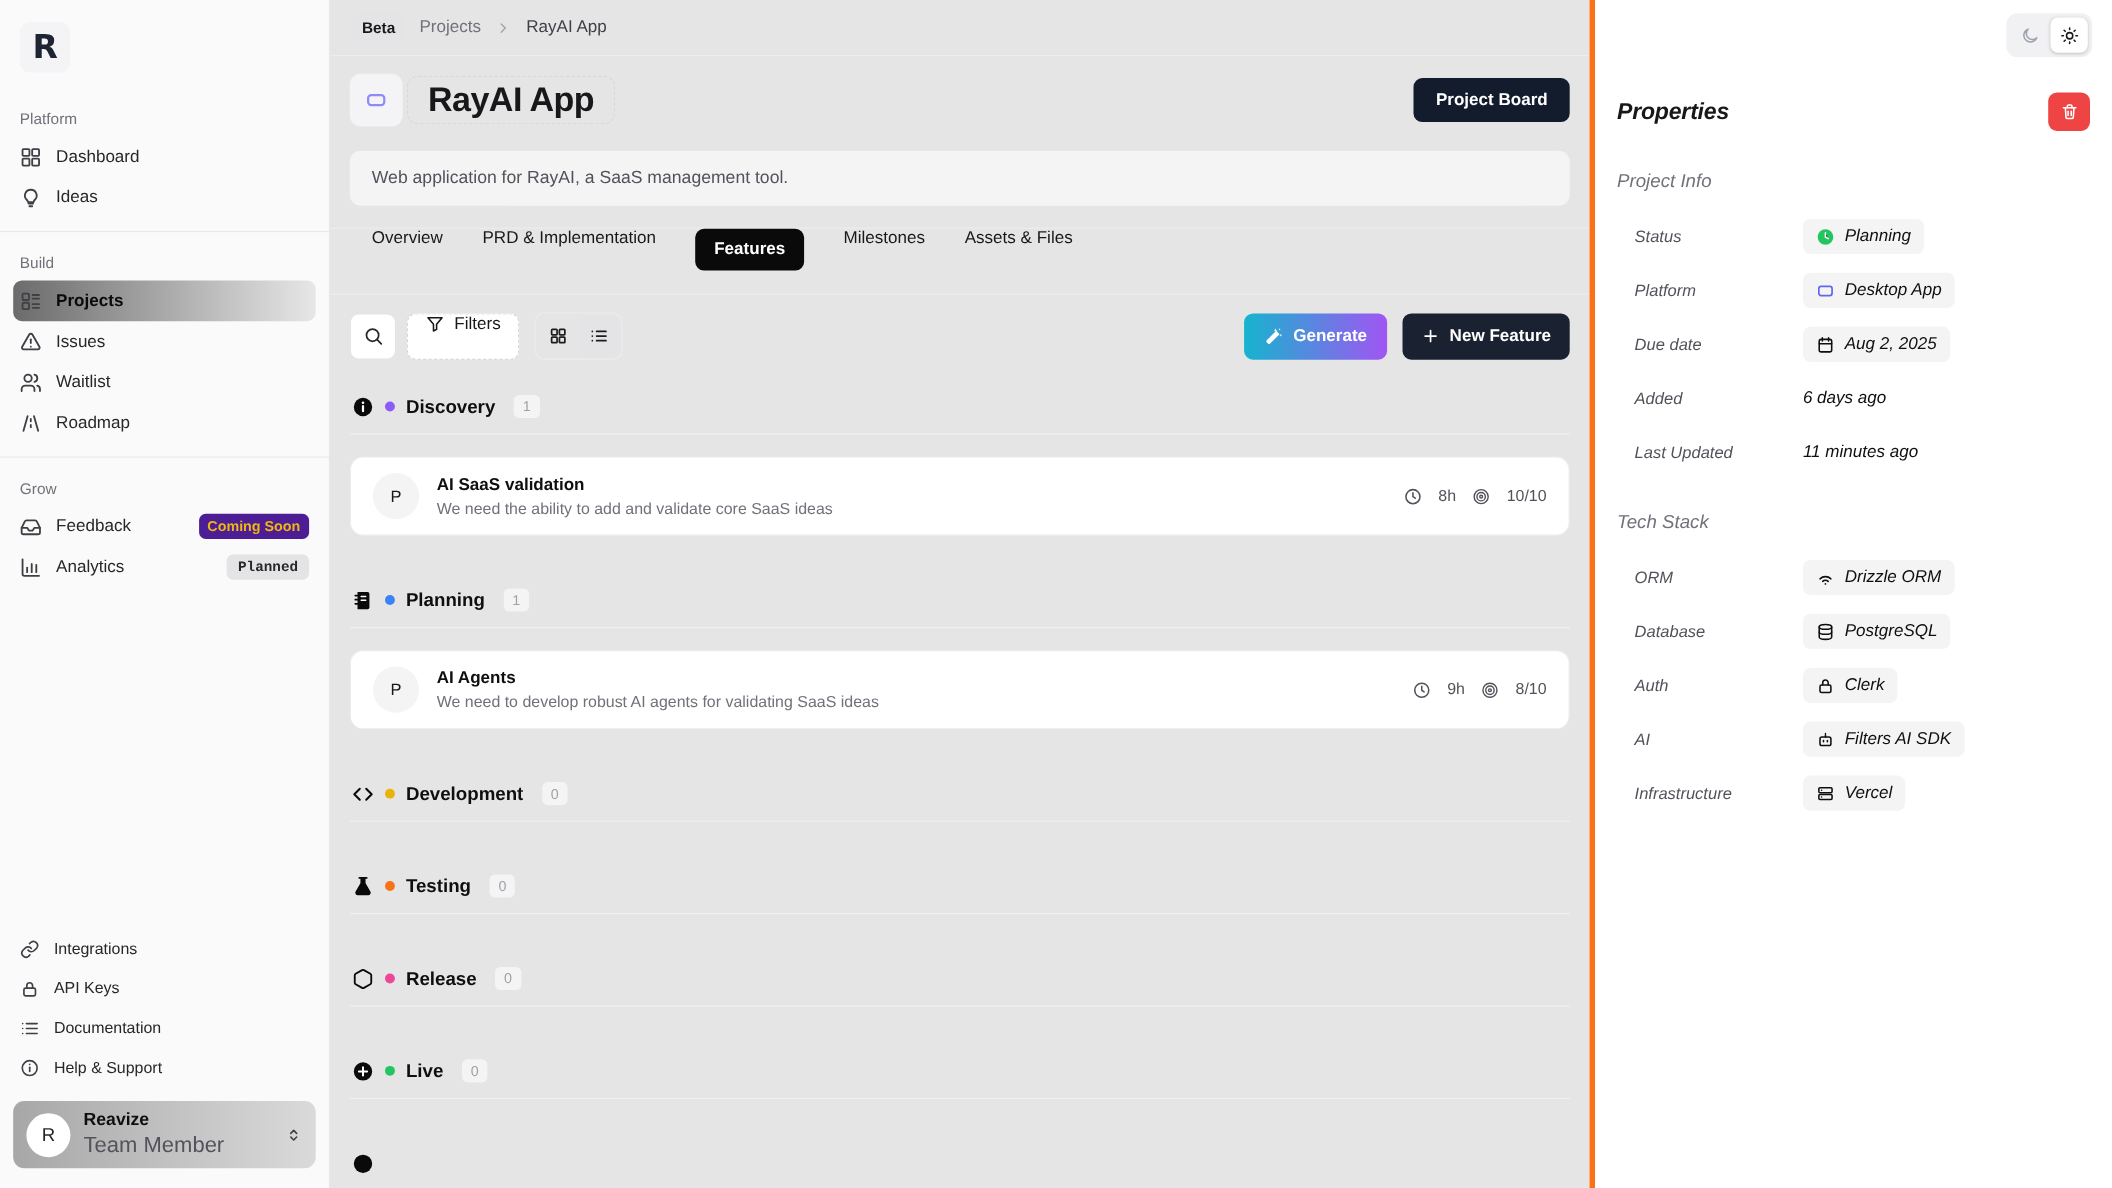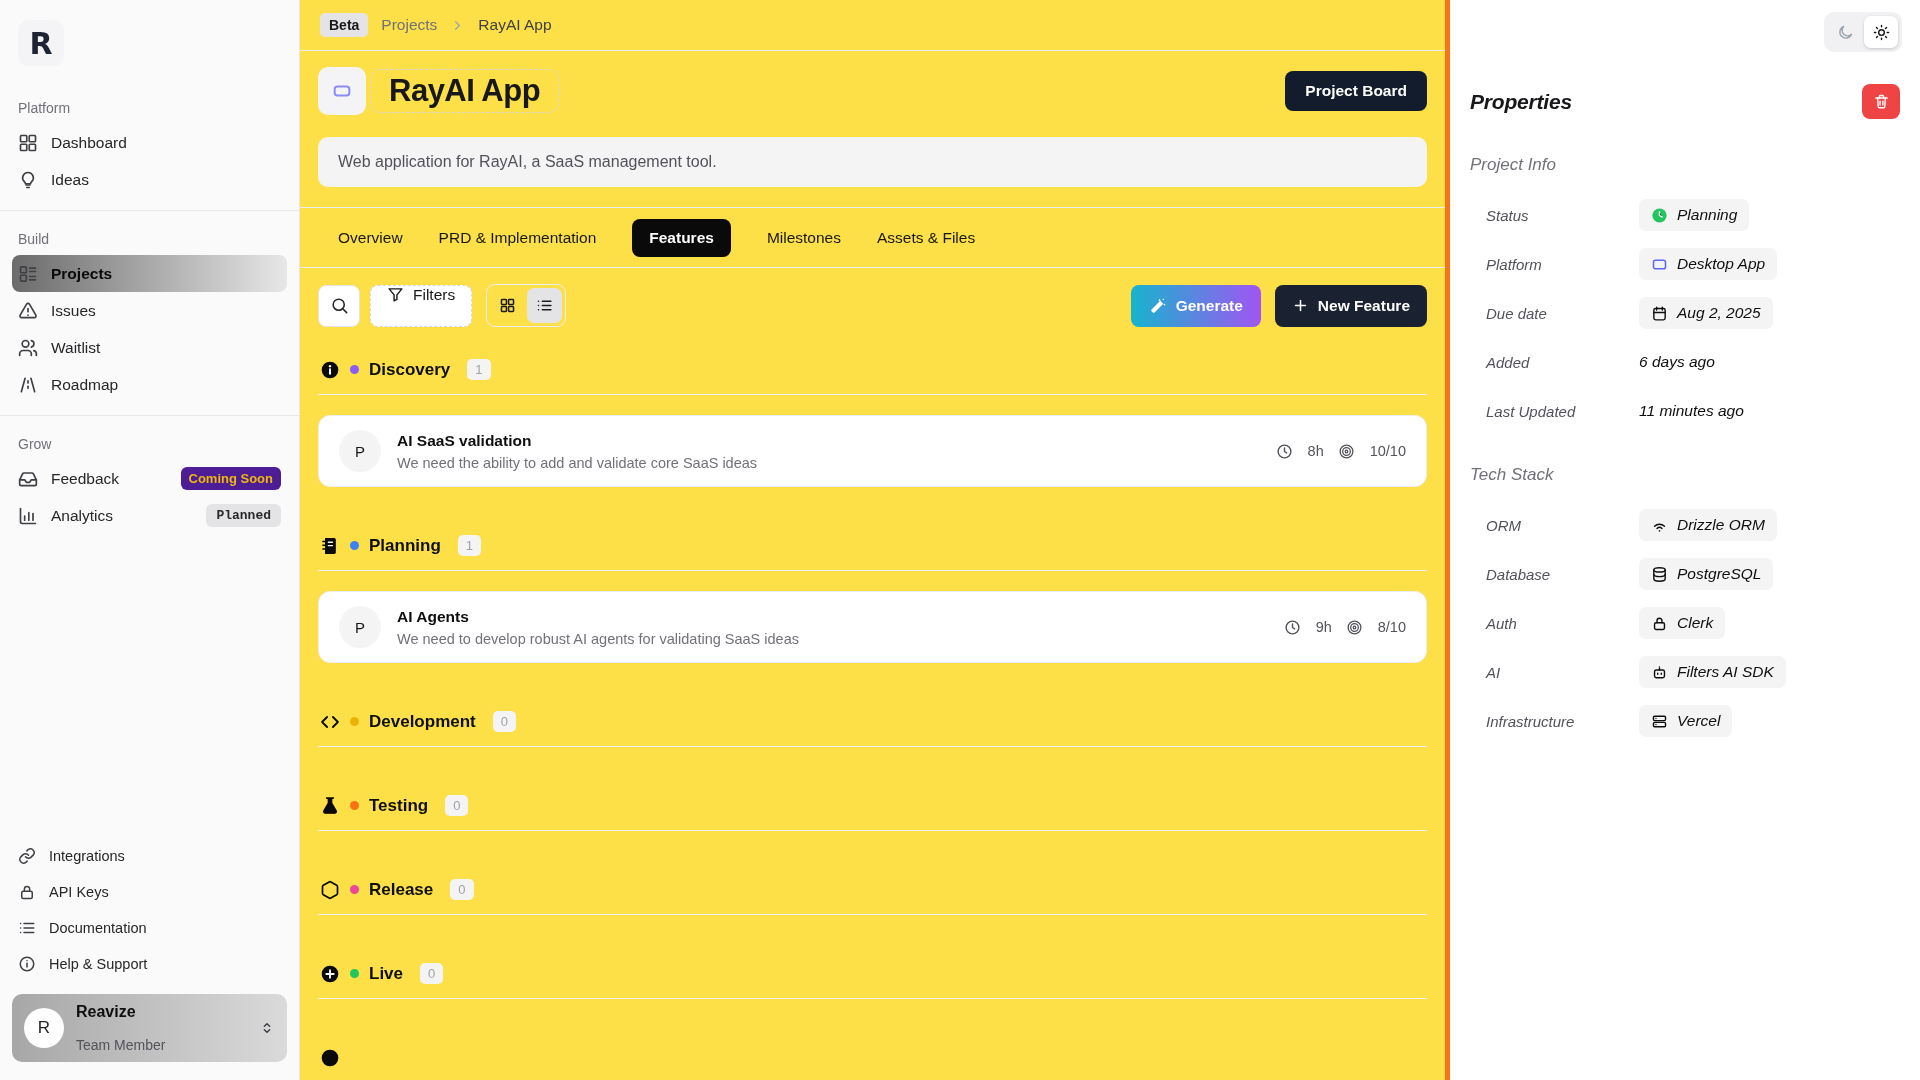--- a/index.html
+++ b/index.html
@@ -17,37 +17,37 @@
   .nav-item.active { margin:0 12px; padding:0 6px; border-radius:8px; background:linear-gradient(90deg,#6b6b6b 0%,#e7e7e7 100%); font-weight:700; color:#0a0a0a; }
   .nav-divider { border:none; border-top:1px solid #e8e8ec; margin:12px 0; }
   .badge-soon { margin-left:auto; background:#4c1d95; color:#efb810; font-size:13px; font-weight:700; padding:4px 8px; border-radius:6px; }
   .badge-planned { margin-left:auto; background:#e4e4e7; color:#27272a; font-size:13px; font-weight:600; padding:4px 10px; border-radius:6px;font-family:Liberation Mono, monospace; }
   .sidebar-spacer { flex:1; }
   .footer-nav .nav-item { height:36px; font-size:14.5px; }
   .footer-nav .nav-item svg { width:18px; height:18px; }
   .user-card { margin:12px 12px 0; border-radius:10px; background:linear-gradient(90deg,#a7a7a7 0%,#dadada 100%); display:flex; align-items:center; gap:12px; padding:9px 12px; cursor:pointer; }
   .user-avatar { width:40px; height:40px; border-radius:50%; background:#fff; display:flex; align-items:center; justify-content:center; font-size:17px; color:#27272a; }
   .user-name { font-weight:700; font-size:16px; color:#0f0f10; }
-  .user-role { font-size:14px; color:#52525b; margin-top:16px; }
+  .user-role { font-size:20px; color:#52525b; margin-top:2px; }
   .user-chevron { margin-left:auto; color:#3f3f46; }
 
   
-  .main { flex:1; min-width:0; display:flex; flex-direction:column; background:#fde047; }
+  .main { flex:1; min-width:0; display:flex; flex-direction:column; background:#e5e5e5; }
   .breadcrumb-bar { height:51px; border-bottom:1px solid #ededf0; display:flex; align-items:center; gap:13px; padding:0 20px; flex:none; }
   .beta-badge { background:#e4e4e7; font-weight:700; font-size:14px; padding:4px 9px; border-radius:5px; color:#18181b; }
   .crumb { font-size:15.5px; color:#71717a; cursor:pointer; }
   .crumb-current { font-size:15.5px; color:#3f3f46; }
   .crumb-sep { color:#a1a1aa; }
   .header-block { padding:16px 18px 0; flex:none; }
   .title-row { display:flex; align-items:center; margin-bottom:22px; }
   .title-tile { width:48px; height:48px; border-radius:10px; background:#f4f4f6; display:flex; align-items:center; justify-content:center; color:#8b8cf8; }
   .title-box { margin-left:4px; border:1.5px dashed #d7d7dc; border-radius:10px; padding:3px 18px; font-size:31px; font-weight:800; letter-spacing:-0.5px; cursor:text; }
   .project-board-btn { margin-left:auto; background:#131c2d; color:#fff; border:none; border-radius:8px; font-weight:700; font-size:15.5px; padding:0 20px; height:40px; cursor:pointer; font-family:inherit; }
   .desc-box { background:#f4f4f5; border-radius:10px; padding:16px 20px; font-size:16px; color:#52525b; }
-  .tabs-bar { margin-top:20px; border-top:1px solid #ededf0; border-bottom:1px solid #ededf0; height:61px; display:flex; align-items:center; gap:36px; padding:0 38px; flex:none; }
+  .tabs-bar { margin-top:20px; border-top:1px solid #ededf0; border-bottom:1px solid #ededf0; height:61px; display:flex; align-items:flex-start; gap:36px; padding:0 38px; flex:none; }
   .tab { font-size:15.5px; color:#18181b; cursor:pointer; white-space:nowrap; }
   .tab.active { background:#0a0a0a; color:#fff; font-weight:600; padding:10px 17px; border-radius:8px; }
   .board { flex:1; overflow:hidden; padding:16px 18px 0; }
   .toolbar { display:flex; align-items:center; }
   .icon-btn { width:42px; height:42px; border:1px solid #e4e4e7; border-radius:8px; background:#fff; display:flex; align-items:center; justify-content:center; color:#27272a; cursor:pointer; }
   .filters-btn { margin-left:10px; height:42px; border:1.5px dashed #d7d7dc; border-radius:8px; background:#fff; display:flex; align-items:flex-start; gap:9px; padding:0 16px; font-size:15.5px; color:#18181b; cursor:pointer; font-family:inherit; }
   .view-toggle { margin-left:14px; display:flex; gap:2px; padding:3px; border:1px solid #ededf0; border-radius:9px; }
   .view-btn { width:35px; height:35px; border:none; background:transparent; border-radius:7px; display:flex; align-items:center; justify-content:center; color:#1d1d20; cursor:pointer; }
   .view-btn.active { background:#e4e4e7; }
   .generate-btn { margin-left:auto; height:42px; border:none; border-radius:8px; padding:0 18px; background:linear-gradient(90deg,#16b4ce 0%,#a155f3 100%); color:#fff; font-weight:700; font-size:15.5px; display:flex; align-items:center; gap:9px; cursor:pointer; font-family:inherit; }

